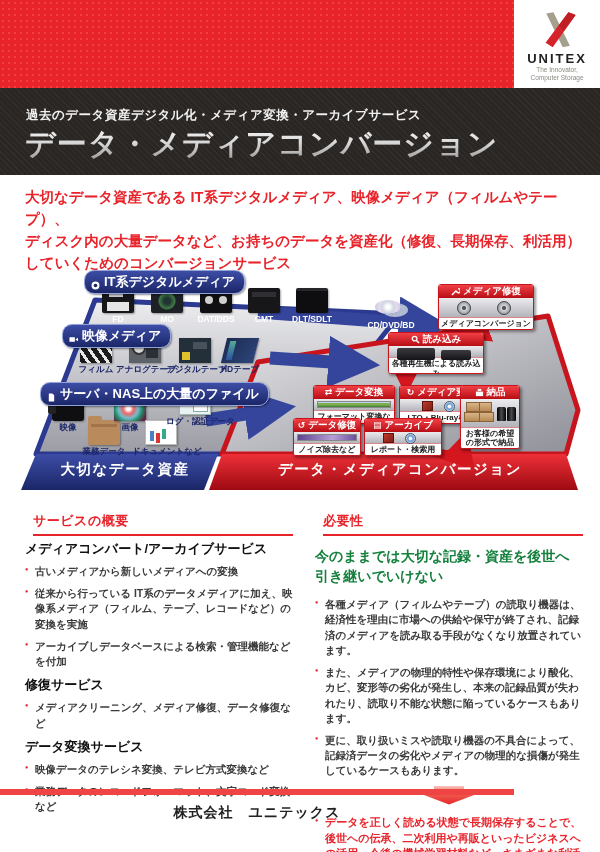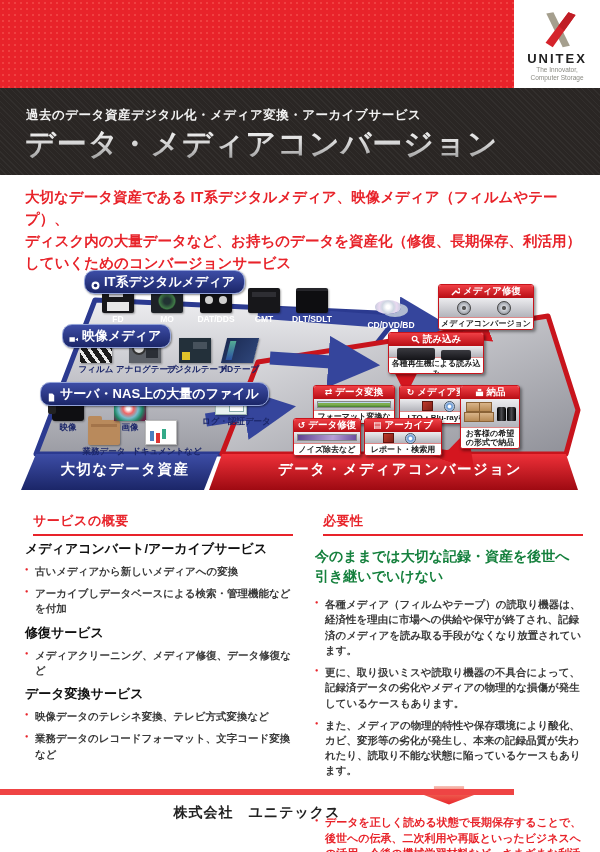--- a/index.html
+++ b/index.html
@@ -266,21 +266,21 @@
       <div class="mlabel lab-dark">業務データ</div>
     </div>
     <div class="mitem" style="left:106px; top:134px;">
       <div class="mthumb t-image"></div>
       <div class="mlabel lab-dark">画像</div>
     </div>
     <div class="mitem wide" style="left:132px; top:158px;">
       <div class="mthumb t-docs"></div>
       <div class="mlabel lab-dark">ドキュメントなど</div>
     </div>
-    <div class="mitem wide" style="left:166px; top:128px;margin-left:36px;">
+    <div class="mitem wide" style="left:166px; top:128px;">
       <div class="mthumb t-log"></div>
       <div class="mlabel lab-dark">ログ・認証データ</div>
     </div>
 
     <div class="dbox" style="left:438px; top:22px; width:96px; height:46px;">
       <div class="dbox-head">
         <span class="hicon"><svg width="9" height="9" viewBox="0 0 10 10">
               <path d="M1,9 L6,4 M6,4 a2.2,2.2 0 1,0 2,-2" stroke="#fff" stroke-width="1.6" fill="none"></path>
             </svg></span>
         <span>メディア修復</span>
@@ -373,42 +373,43 @@
     <div class="face-cap" style="left:40px; top:198px; width:170px;">大切なデータ資産</div>
     <div class="face-cap" style="left:235px; top:198px; width:330px;">データ・メディアコンバージョン</div>
   </div>
 
   <div class="col col-left">
     <div class="col-head">サービスの概要</div>
 
     <div class="sub">メディアコンバート/アーカイブサービス</div>
     <ul class="blist">
       <li>古いメディアから新しいメディアへの変換</li>
+      <li>従来から行っている IT系のデータメディアに加え、映像系メディア（フィルム、テープ、レコードなど）の変換を実施</li>
       <li>アーカイブしデータベースによる検索・管理機能などを付加</li>
     </ul>
 
     <div class="sub">修復サービス</div>
     <ul class="blist">
       <li>メディアクリーニング、メディア修復、データ修復など</li>
     </ul>
 
     <div class="sub">データ変換サービス</div>
     <ul class="blist">
       <li>映像データのテレシネ変換、テレビ方式変換など</li>
       <li>業務データのレコードフォーマット、文字コード変換など</li>
     </ul>
   </div>
 
   <div class="col col-right">
     <div class="col-head">必要性</div>
     <div class="headline">今のままでは大切な記録・資産を後世へ引き継いでいけない</div>
     <ul class="blist">
       <li>各種メディア（フィルムやテープ）の読取り機器は、経済性を理由に市場への供給や保守が終了され、記録済のメディアを読み取る手段がなくなり放置されています。</li>
+      <li>また、メディアの物理的特性や保存環境により酸化、カビ、変形等の劣化が発生し、本来の記録品質が失われたり、読取り不能な状態に陥っているケースもあります。</li>
       <li>更に、取り扱いミスや読取り機器の不具合によって、記録済データの劣化やメディアの物理的な損傷が発生しているケースもあります。</li>
-      <li>また、メディアの物理的特性や保存環境により酸化、カビ、変形等の劣化が発生し、本来の記録品質が失われたり、読取り不能な状態に陥っているケースもあります。</li>
     </ul>
     <div class="down-arrow"></div>
     <ul class="blist">
       <li class="red">データを正しく読める状態で長期保存することで、後世への伝承、二次利用や再販といったビジネスへの活用、今後の機械学習材料など、さまざまな利活用の価値が創出されていきます。</li>
     </ul>
   </div>
 
   <div class="footer">
     <div class="company">株式会社　ユニテックス</div>
   </div>

